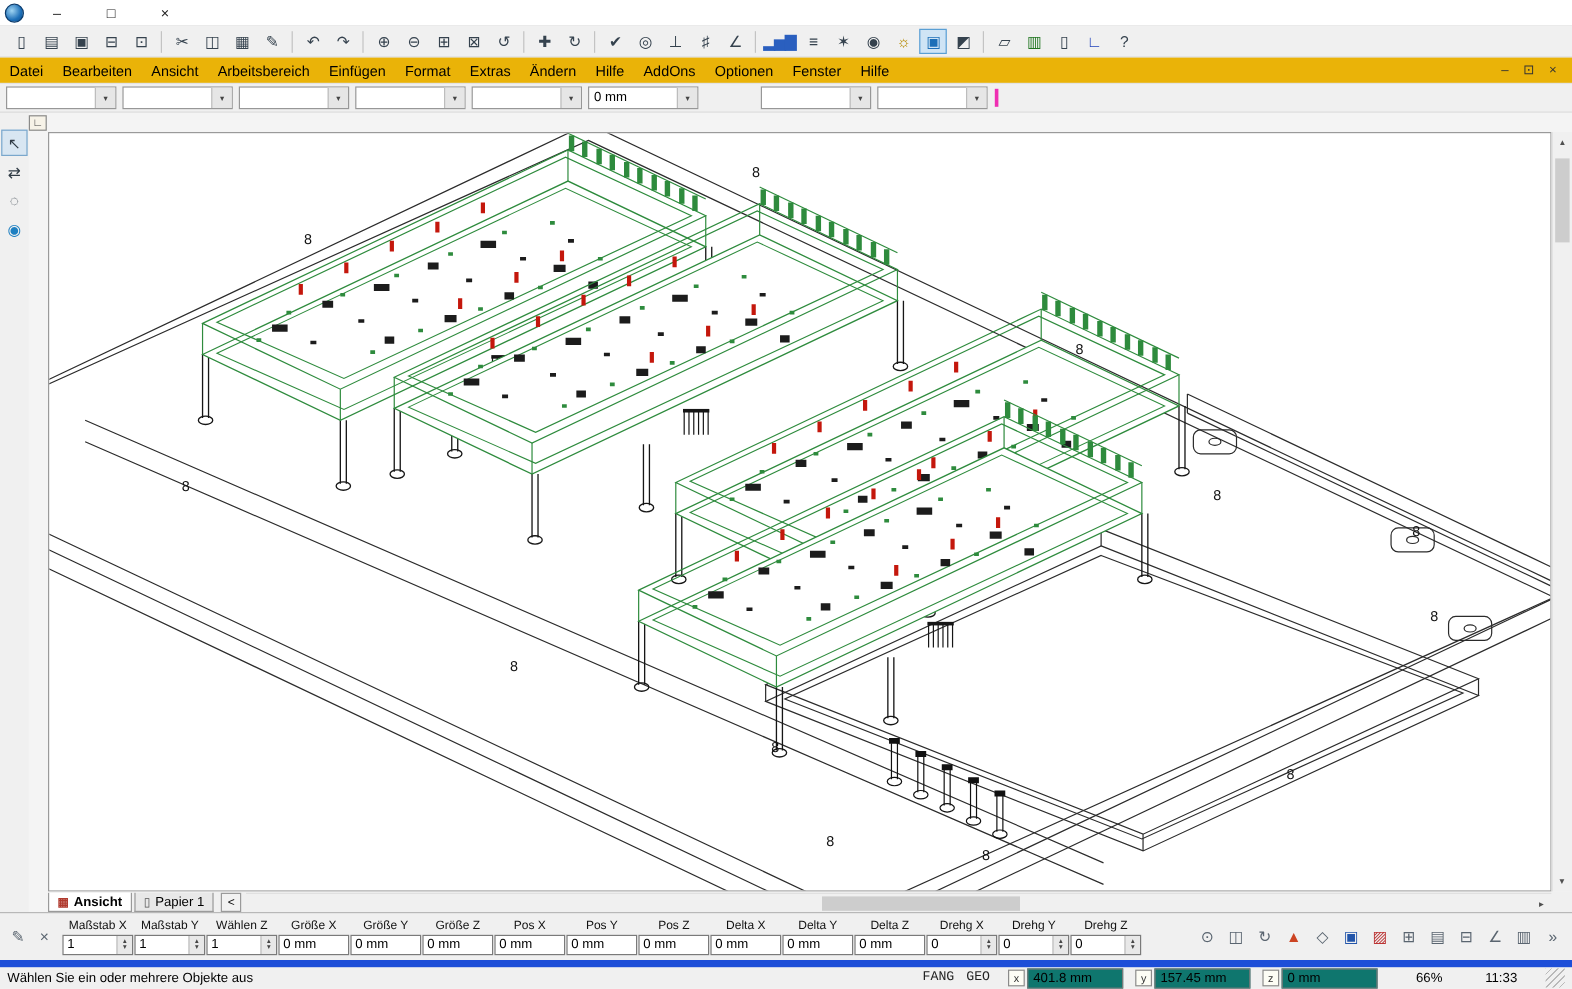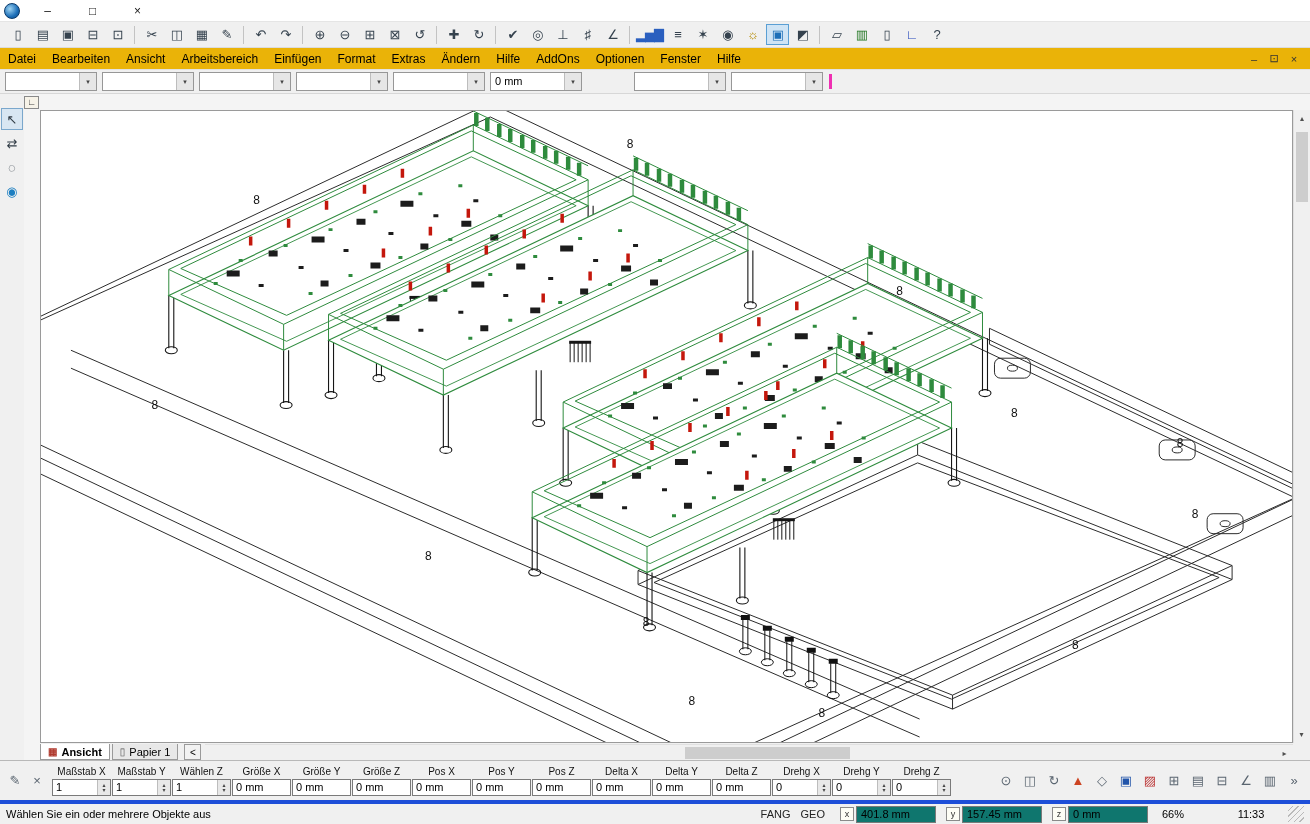--- a/index.html
+++ b/index.html
@@ -66,27 +66,27 @@
   .ibtn{width:22px;height:22px;display:flex;align-items:center;justify-content:center;font-size:13px;color:#5a6570;}
   .fields{display:flex;}
   .fcol{width:59px;margin-right:1px;}
   .flabel{font-size:10px;text-align:center;white-space:nowrap;overflow:hidden;height:14px;line-height:14px;color:#111;}
   .finput{height:17px;background:#fff;border:1px solid #7a7a7a;font-size:11px;line-height:15px;padding-left:3px;position:relative;box-sizing:border-box;}
   .spin{position:absolute;right:0;top:0;bottom:0;width:12px;background:#e8e8e8;border-left:1px solid #bdbdbd;display:flex;flex-direction:column;align-items:center;justify-content:center;font-size:6px;color:#444;line-height:5px;}
   .insp-right{margin-left:auto;display:flex;align-items:center;}
   .insp-right .ibtn{width:24px;}
 
   
-  .statusbar{height:24px;background:#f0f0f0;border-top:4px solid #1d4ed8;display:flex;align-items:center;font-size:11px;padding:0 6px;box-sizing:border-box;}
+  .statusbar{height:24px;background:#f0f0f0;border-top:6px solid #1d4ed8;display:flex;align-items:center;font-size:11px;padding:0 6px;box-sizing:border-box;}
   .status-msg{flex:1;white-space:nowrap;overflow:hidden;}
   .toggle{margin:0 5px;color:#222;}
   .coord{display:flex;align-items:center;margin-left:10px;}
   .coordicon{width:14px;height:14px;border:1px solid #8a8a8a;background:#fdfdf5;font-size:9px;line-height:12px;text-align:center;margin-right:2px;box-sizing:border-box;color:#333;}
   .coordval{width:80px;height:17px;background:#0f766e;border:1px solid #7a7a7a;line-height:15px;padding-left:4px;box-sizing:border-box;}
-  .zoomlevel{width:58px;text-align:left;margin-left:14px;}
+  .zoomlevel{width:58px;text-align:center;margin-left:14px;}
   .clock{width:62px;text-align:center;}
   .grip{width:16px;height:16px;margin-left:6px;
     background:repeating-linear-gradient(135deg,transparent 0 3px,#b9b9b9 3px 4px);}
 </style>
 </head>
 <body>
 
 <div class="window">
 
   <div class="titlebar">
@@ -521,21 +521,21 @@
           <span class="glyph">▥</span>
         </div>
         <div class="ibtn">
           <span class="glyph">»</span>
         </div>
       </div>
   </div>
 
   <div class="statusbar">
     <span class="status-msg">Wählen Sie ein oder mehrere Objekte aus</span>
-    <span style="display:flex;">
+    <span style="display:flex;font-family:Liberation Mono, monospace;">
         <span class="toggle">FANG</span>
         <span class="toggle">GEO</span>
       </span>
     <span style="display:flex;">
         <span class="coord">
           <span class="coordicon">x</span>
           <span class="coordval">401.8 mm</span>
         </span>
         <span class="coord">
           <span class="coordicon">y</span>

